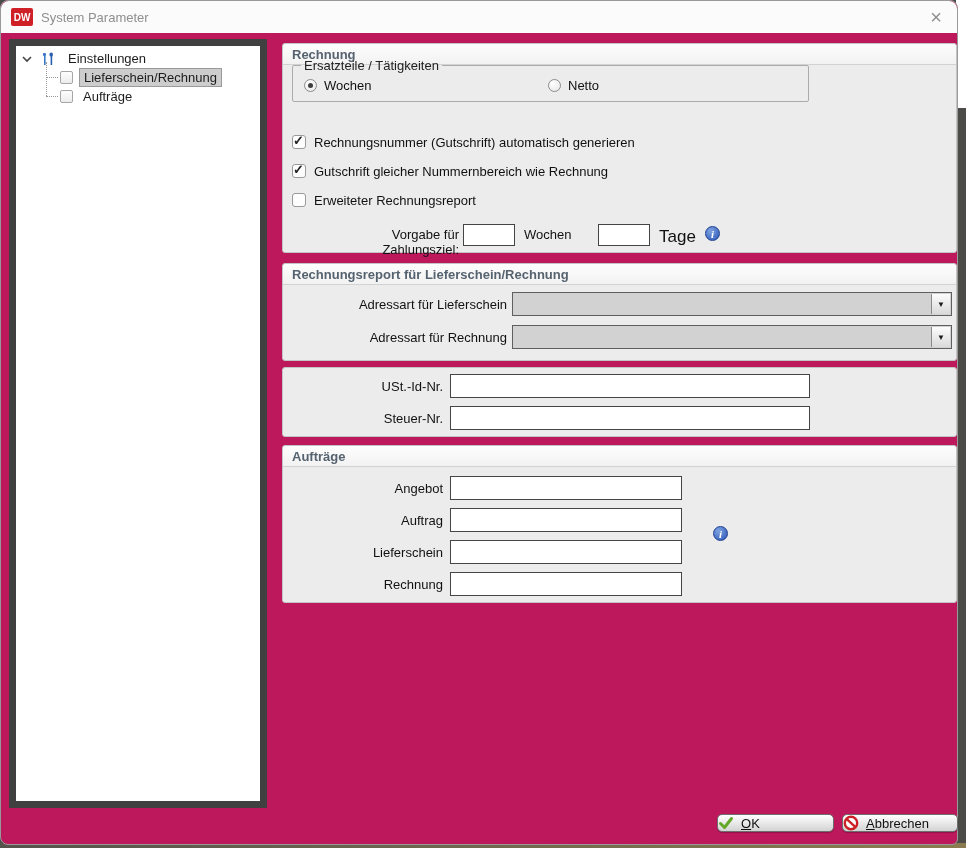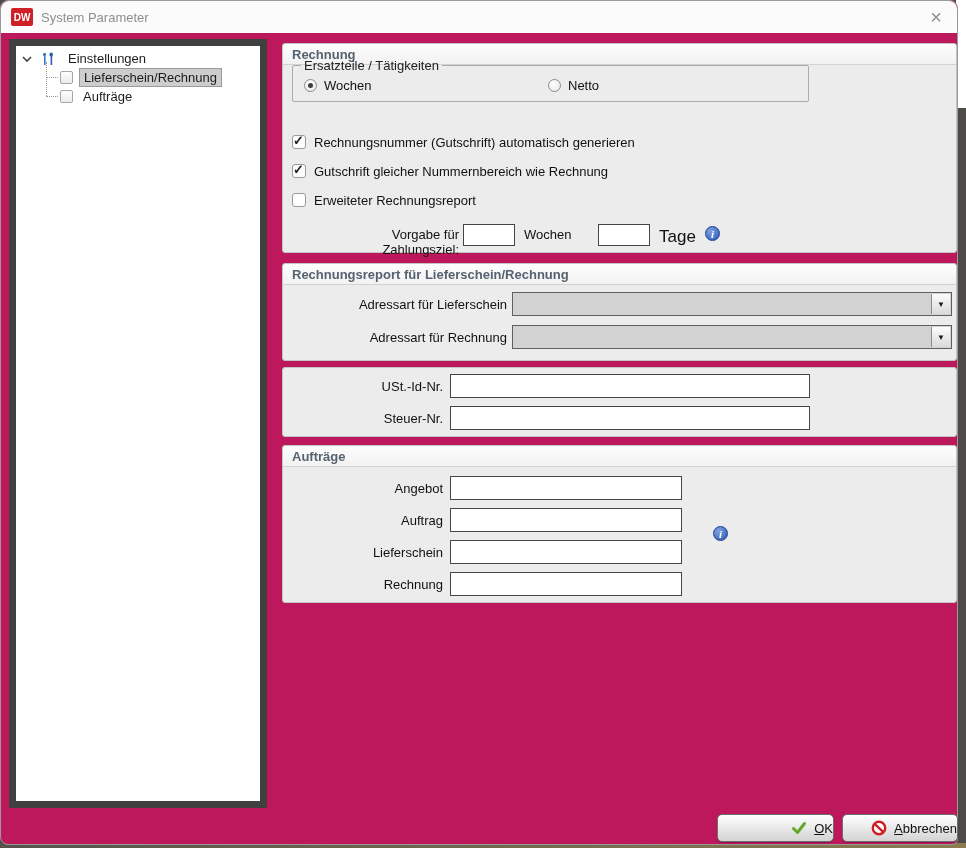--- a/index.html
+++ b/index.html
@@ -97,23 +97,23 @@
     background:linear-gradient(180deg,#fcfcfc,#dadada); border-left:1px solid #8a8a8a;
     display:flex; align-items:center; justify-content:center; font-size:8px; color:#1a1a1a; }
 
   .info-icon { width:15px; height:15px; border-radius:50%; border:1px solid #1d3f8f;
     background:radial-gradient(circle at 35% 30%, #7fa3e0, #2a55b8);
     color:#fff; font-family:"Liberation Serif", serif; font-style:italic; font-weight:bold;
     font-size:11px; display:flex; align-items:center; justify-content:center; }
   .praefixe-info { position:absolute; left:430px; top:80px; }
 
   
-  .btn { position:absolute; top:813px; height:28px; border:1px solid #6e6e6e; border-radius:5px;
+  .btn { position:absolute; top:813px; height:18px; border:1px solid #6e6e6e; border-radius:5px;
     background:linear-gradient(180deg,#ffffff,#d3d3d3); display:flex; align-items:center;
-    justify-content:flex-end; font-size:13px; color:#111; box-shadow:0 1px 1px rgba(0,0,0,0.25); }
+    justify-content:flex-start; font-size:13px; color:#111; box-shadow:0 1px 1px rgba(0,0,0,0.25); }
   .btn-ok { left:716px; width:117px; }
   .btn-cancel { left:841px; width:116px; }
   .btn .b-icon { margin-right:7px; display:flex; }
   .accel { text-decoration:underline; }
 </style>
 </head>
 <body>
 
 <div class="backdrop-right"></div>
 <div class="backdrop-bottom"></div>

